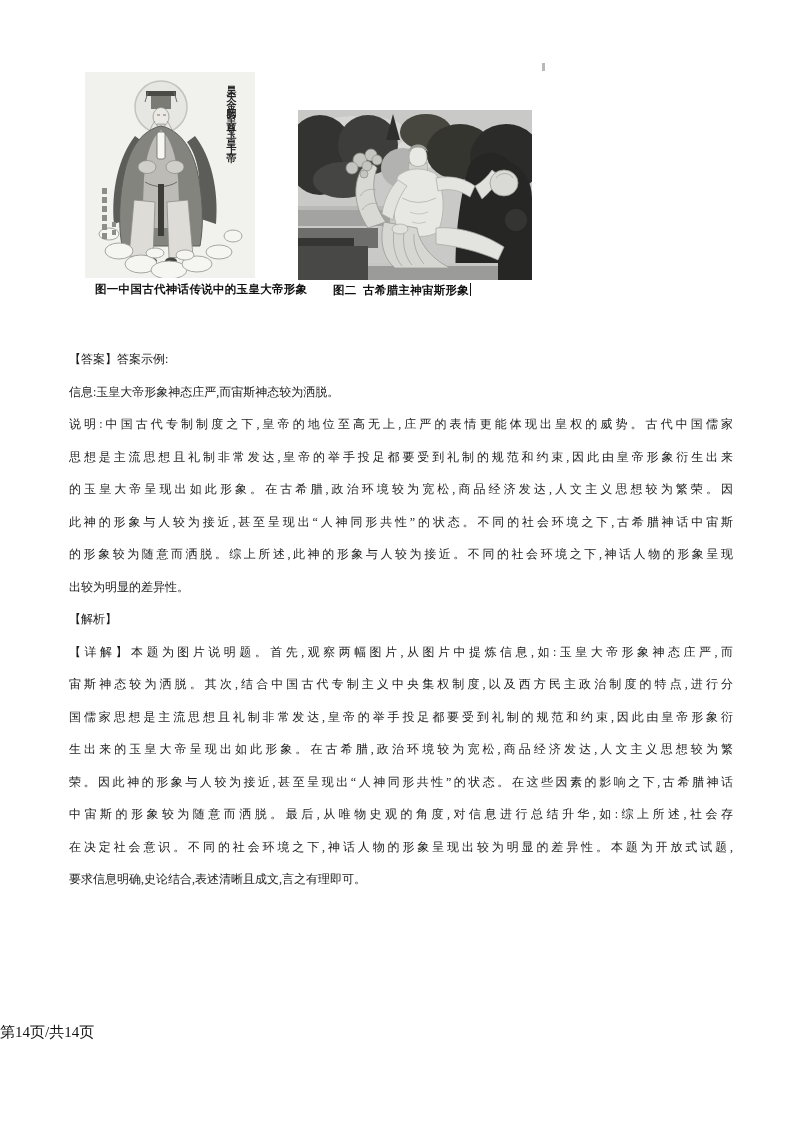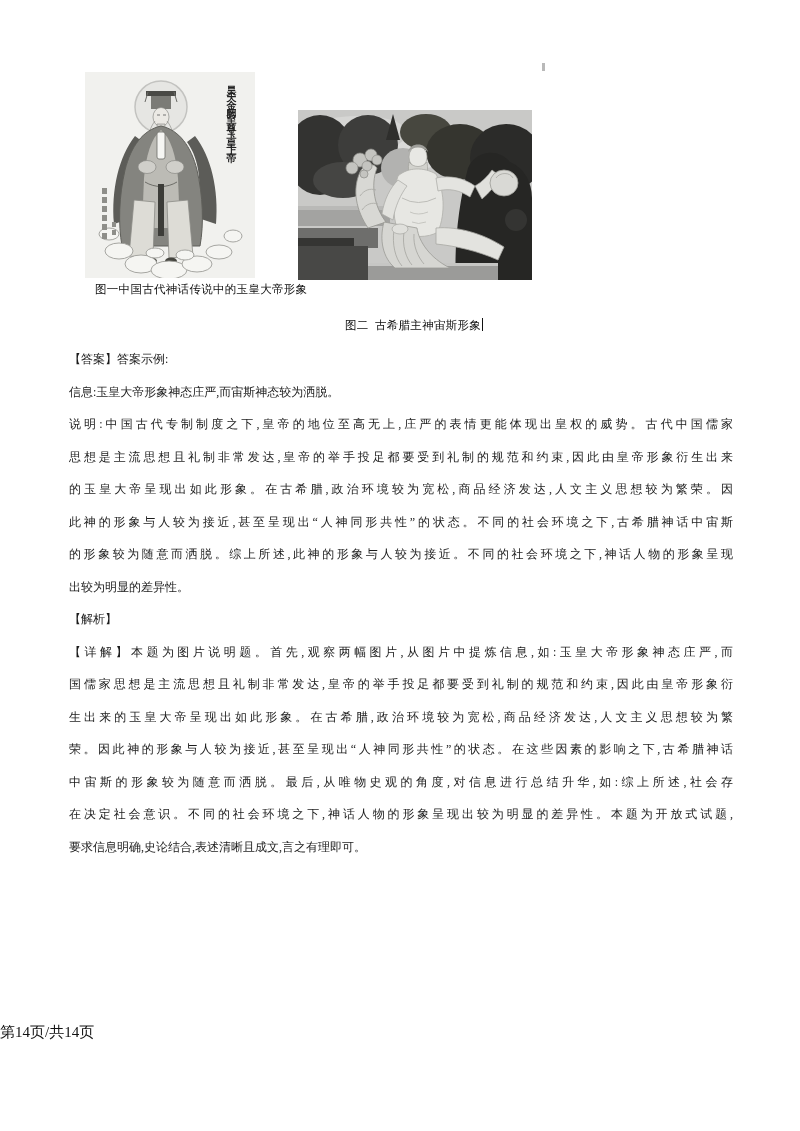--- a/index.html
+++ b/index.html
@@ -4,25 +4,25 @@
 <style>
   html,body{margin:0;padding:0;background:#ffffff;}
   .page{
     position:relative;width:800px;height:1131px;background:#ffffff;overflow:hidden;
     font-family:"Liberation Serif","DejaVu Serif",serif;color:#1c1c1c;
   }
   
   .fig{position:absolute;}
   .fig svg{display:block;}
   .fig-caption{
-    position:absolute;font-weight:normal;font-size:11.5px;color:#101010;
+    position:absolute;font-weight:bold;font-size:11.5px;color:#101010;
     white-space:pre;letter-spacing:.3px;padding-left:12px;
   }
   .caption1{left:83px;top:282px;}
-  .caption2{left:333px;top:283px;margin-top:35px;}
+  .caption2{left:321px;top:283px;}
   .caret{
     display:inline-block;width:1px;height:13px;background:#111;
     vertical-align:-2px;margin-left:1px;
   }
   .vtext{
     position:absolute;left:139px;top:5px;height:190px;
     writing-mode:vertical-rl;text-orientation:upright;
     font-size:10px;font-weight:bold;letter-spacing:7.5px;color:#222;
     font-family:"Liberation Serif","DejaVu Serif",serif;
   }
@@ -198,20 +198,21 @@
     <div class="tline">【答案】答案示例:</div>
     <div class="tline">信息:玉皇大帝形象神态庄严,而宙斯神态较为洒脱。</div>
     <div class="tline jfull">说明:中国古代专制制度之下,皇帝的地位至高无上,庄严的表情更能体现出皇权的威势。古代中国儒家</div>
     <div class="tline jfull">思想是主流思想且礼制非常发达,皇帝的举手投足都要受到礼制的规范和约束,因此由皇帝形象衍生出来</div>
     <div class="tline jfull">的玉皇大帝呈现出如此形象。在古希腊,政治环境较为宽松,商品经济发达,人文主义思想较为繁荣。因</div>
     <div class="tline jfull">此神的形象与人较为接近,甚至呈现出“人神同形共性”的状态。不同的社会环境之下,古希腊神话中宙斯</div>
     <div class="tline jfull">的形象较为随意而洒脱。综上所述,此神的形象与人较为接近。不同的社会环境之下,神话人物的形象呈现</div>
     <div class="tline">出较为明显的差异性。</div>
     <div class="tline">【解析】</div>
     <div class="tline jfull">【详解】本题为图片说明题。首先,观察两幅图片,从图片中提炼信息,如:玉皇大帝形象神态庄严,而</div>
+    <div class="tline jfull">宙斯神态较为洒脱。其次,结合中国古代专制主义中央集权制度,以及西方民主政治制度的特点,进行分</div>
     <div class="tline jfull">国儒家思想是主流思想且礼制非常发达,皇帝的举手投足都要受到礼制的规范和约束,因此由皇帝形象衍</div>
     <div class="tline jfull">生出来的玉皇大帝呈现出如此形象。在古希腊,政治环境较为宽松,商品经济发达,人文主义思想较为繁</div>
     <div class="tline jfull">荣。因此神的形象与人较为接近,甚至呈现出“人神同形共性”的状态。在这些因素的影响之下,古希腊神话</div>
     <div class="tline jfull">中宙斯的形象较为随意而洒脱。最后,从唯物史观的角度,对信息进行总结升华,如:综上所述,社会存</div>
     <div class="tline jfull">在决定社会意识。不同的社会环境之下,神话人物的形象呈现出较为明显的差异性。本题为开放式试题,</div>
     <div class="tline">要求信息明确,史论结合,表述清晰且成文,言之有理即可。</div>
   </div>
 
   <div class="page-footer">第14页/共14页</div>
 

